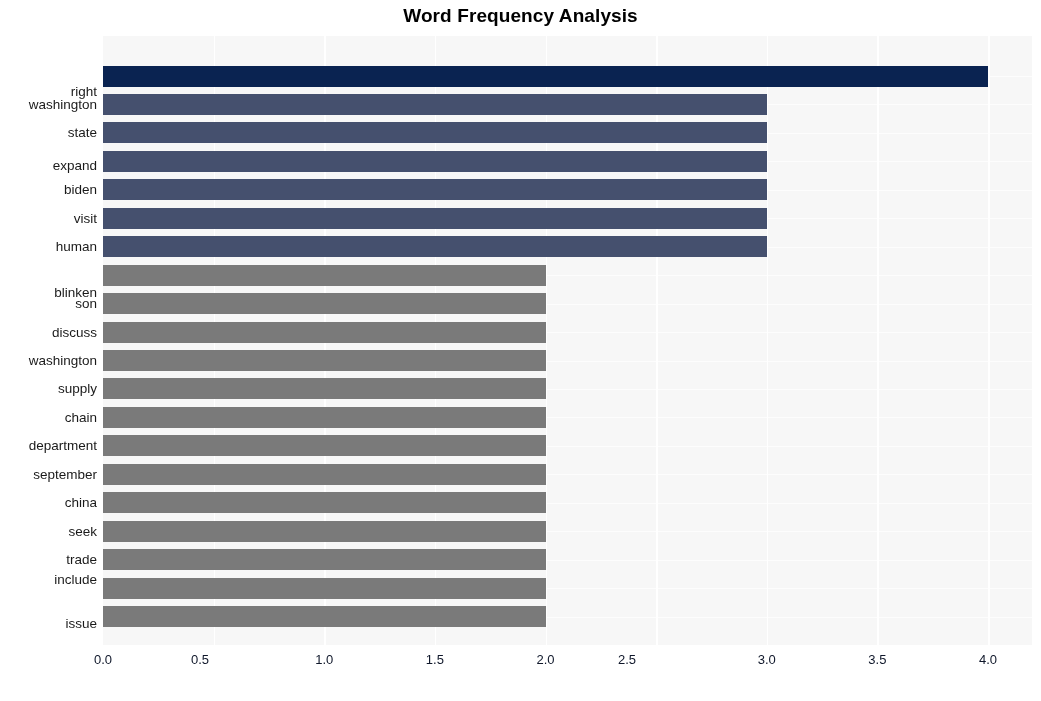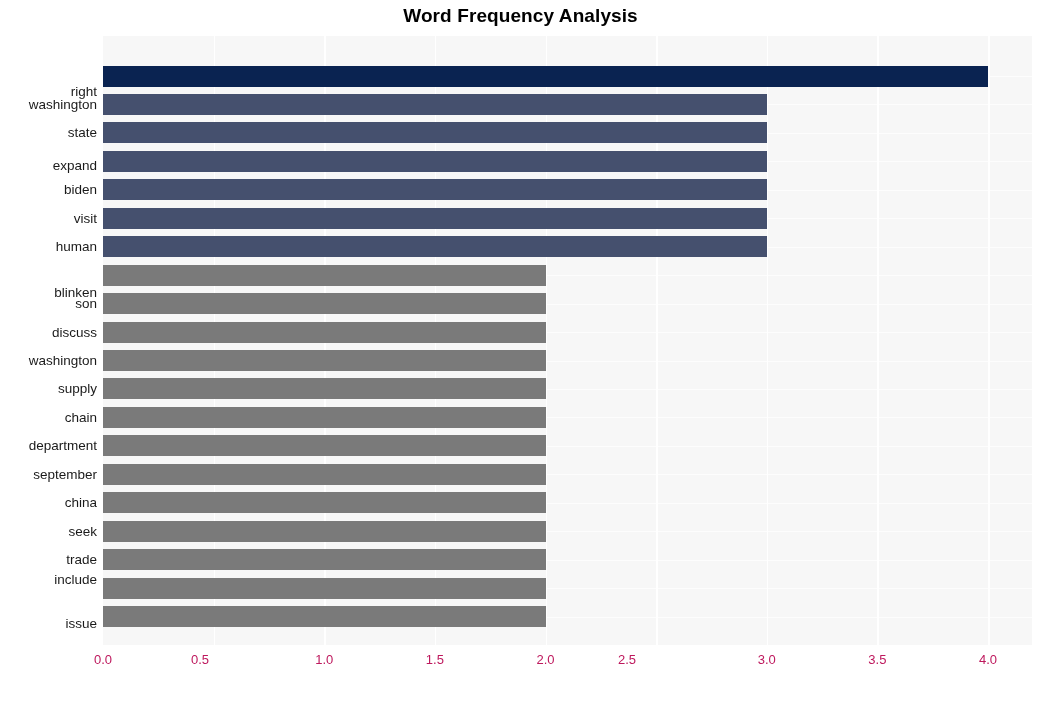--- a/index.html
+++ b/index.html
@@ -94,21 +94,21 @@
     width: 929px;
     height: 30px;
   }
   .xtick {
     position: absolute;
     top: 7px;
     width: 60px;
     margin-left: -30px;
     text-align: center;
     font-size: 13px;
-    color: #be185d;
+    color: #0f172a;
   }
   #x-axis-title {
     position: absolute;
     left: 103px;
     top: 673px;
     width: 929px;
     text-align: center;
     font-size: 13.5px;
     color: #000000;
   }

